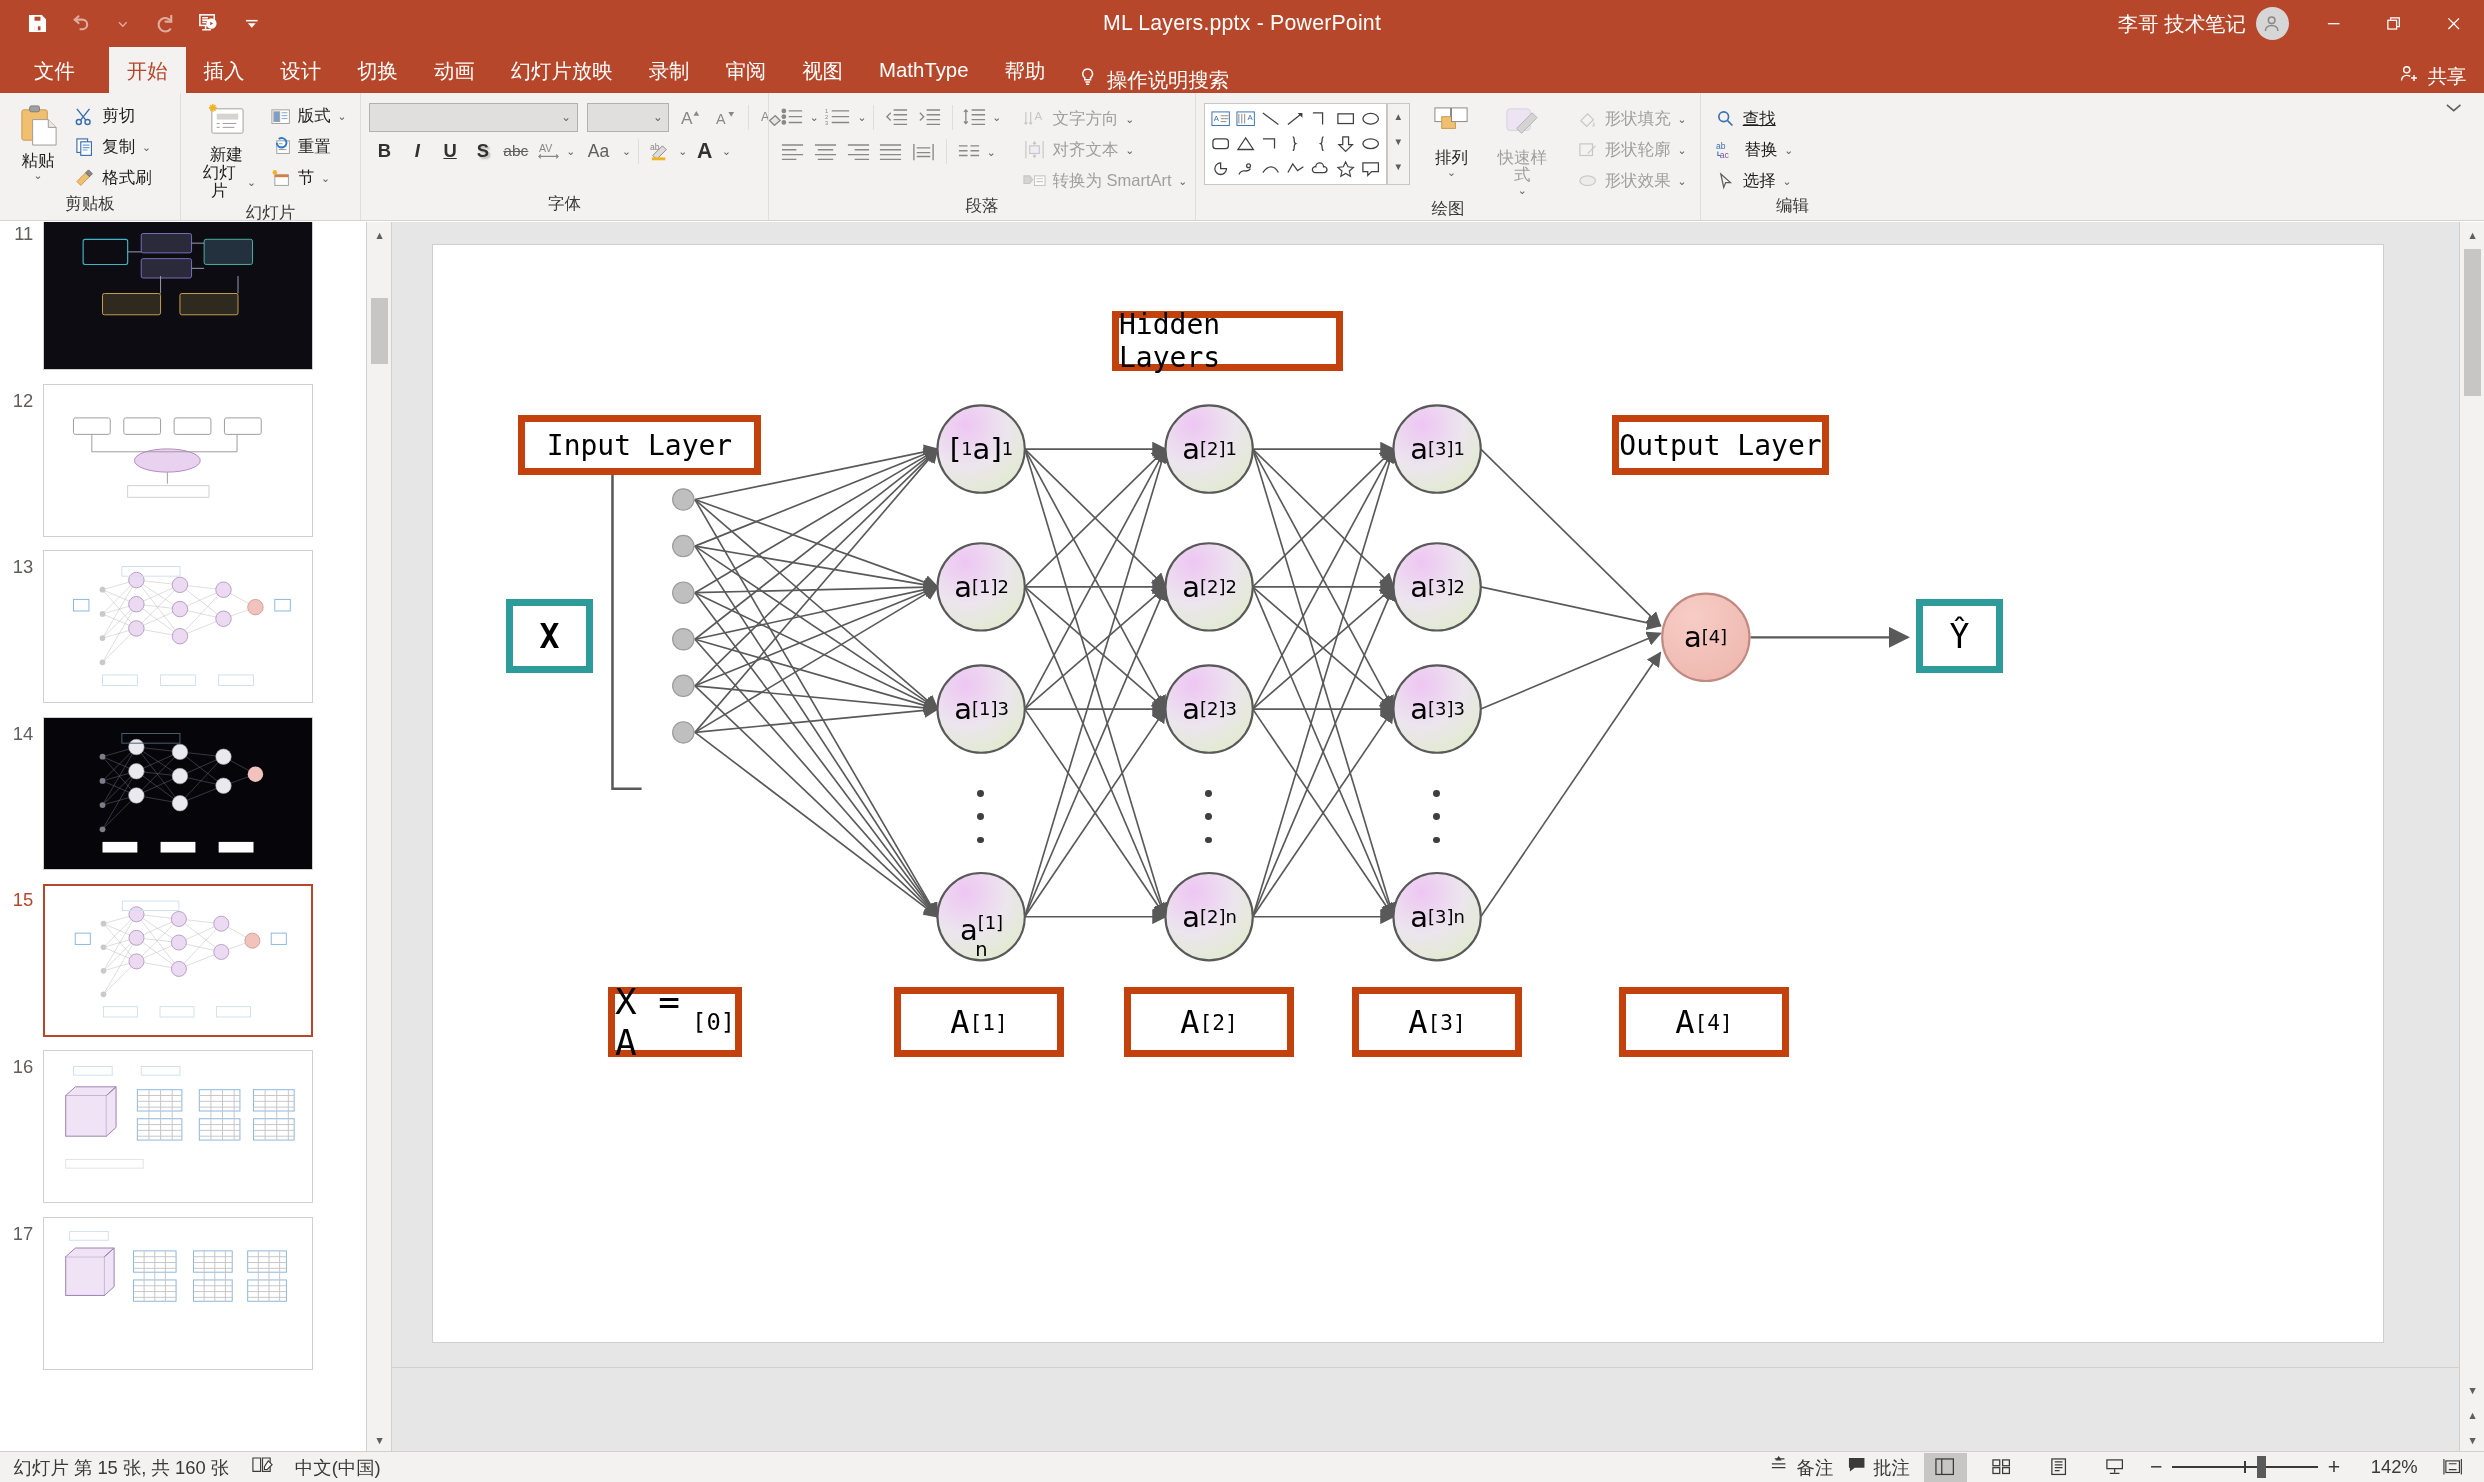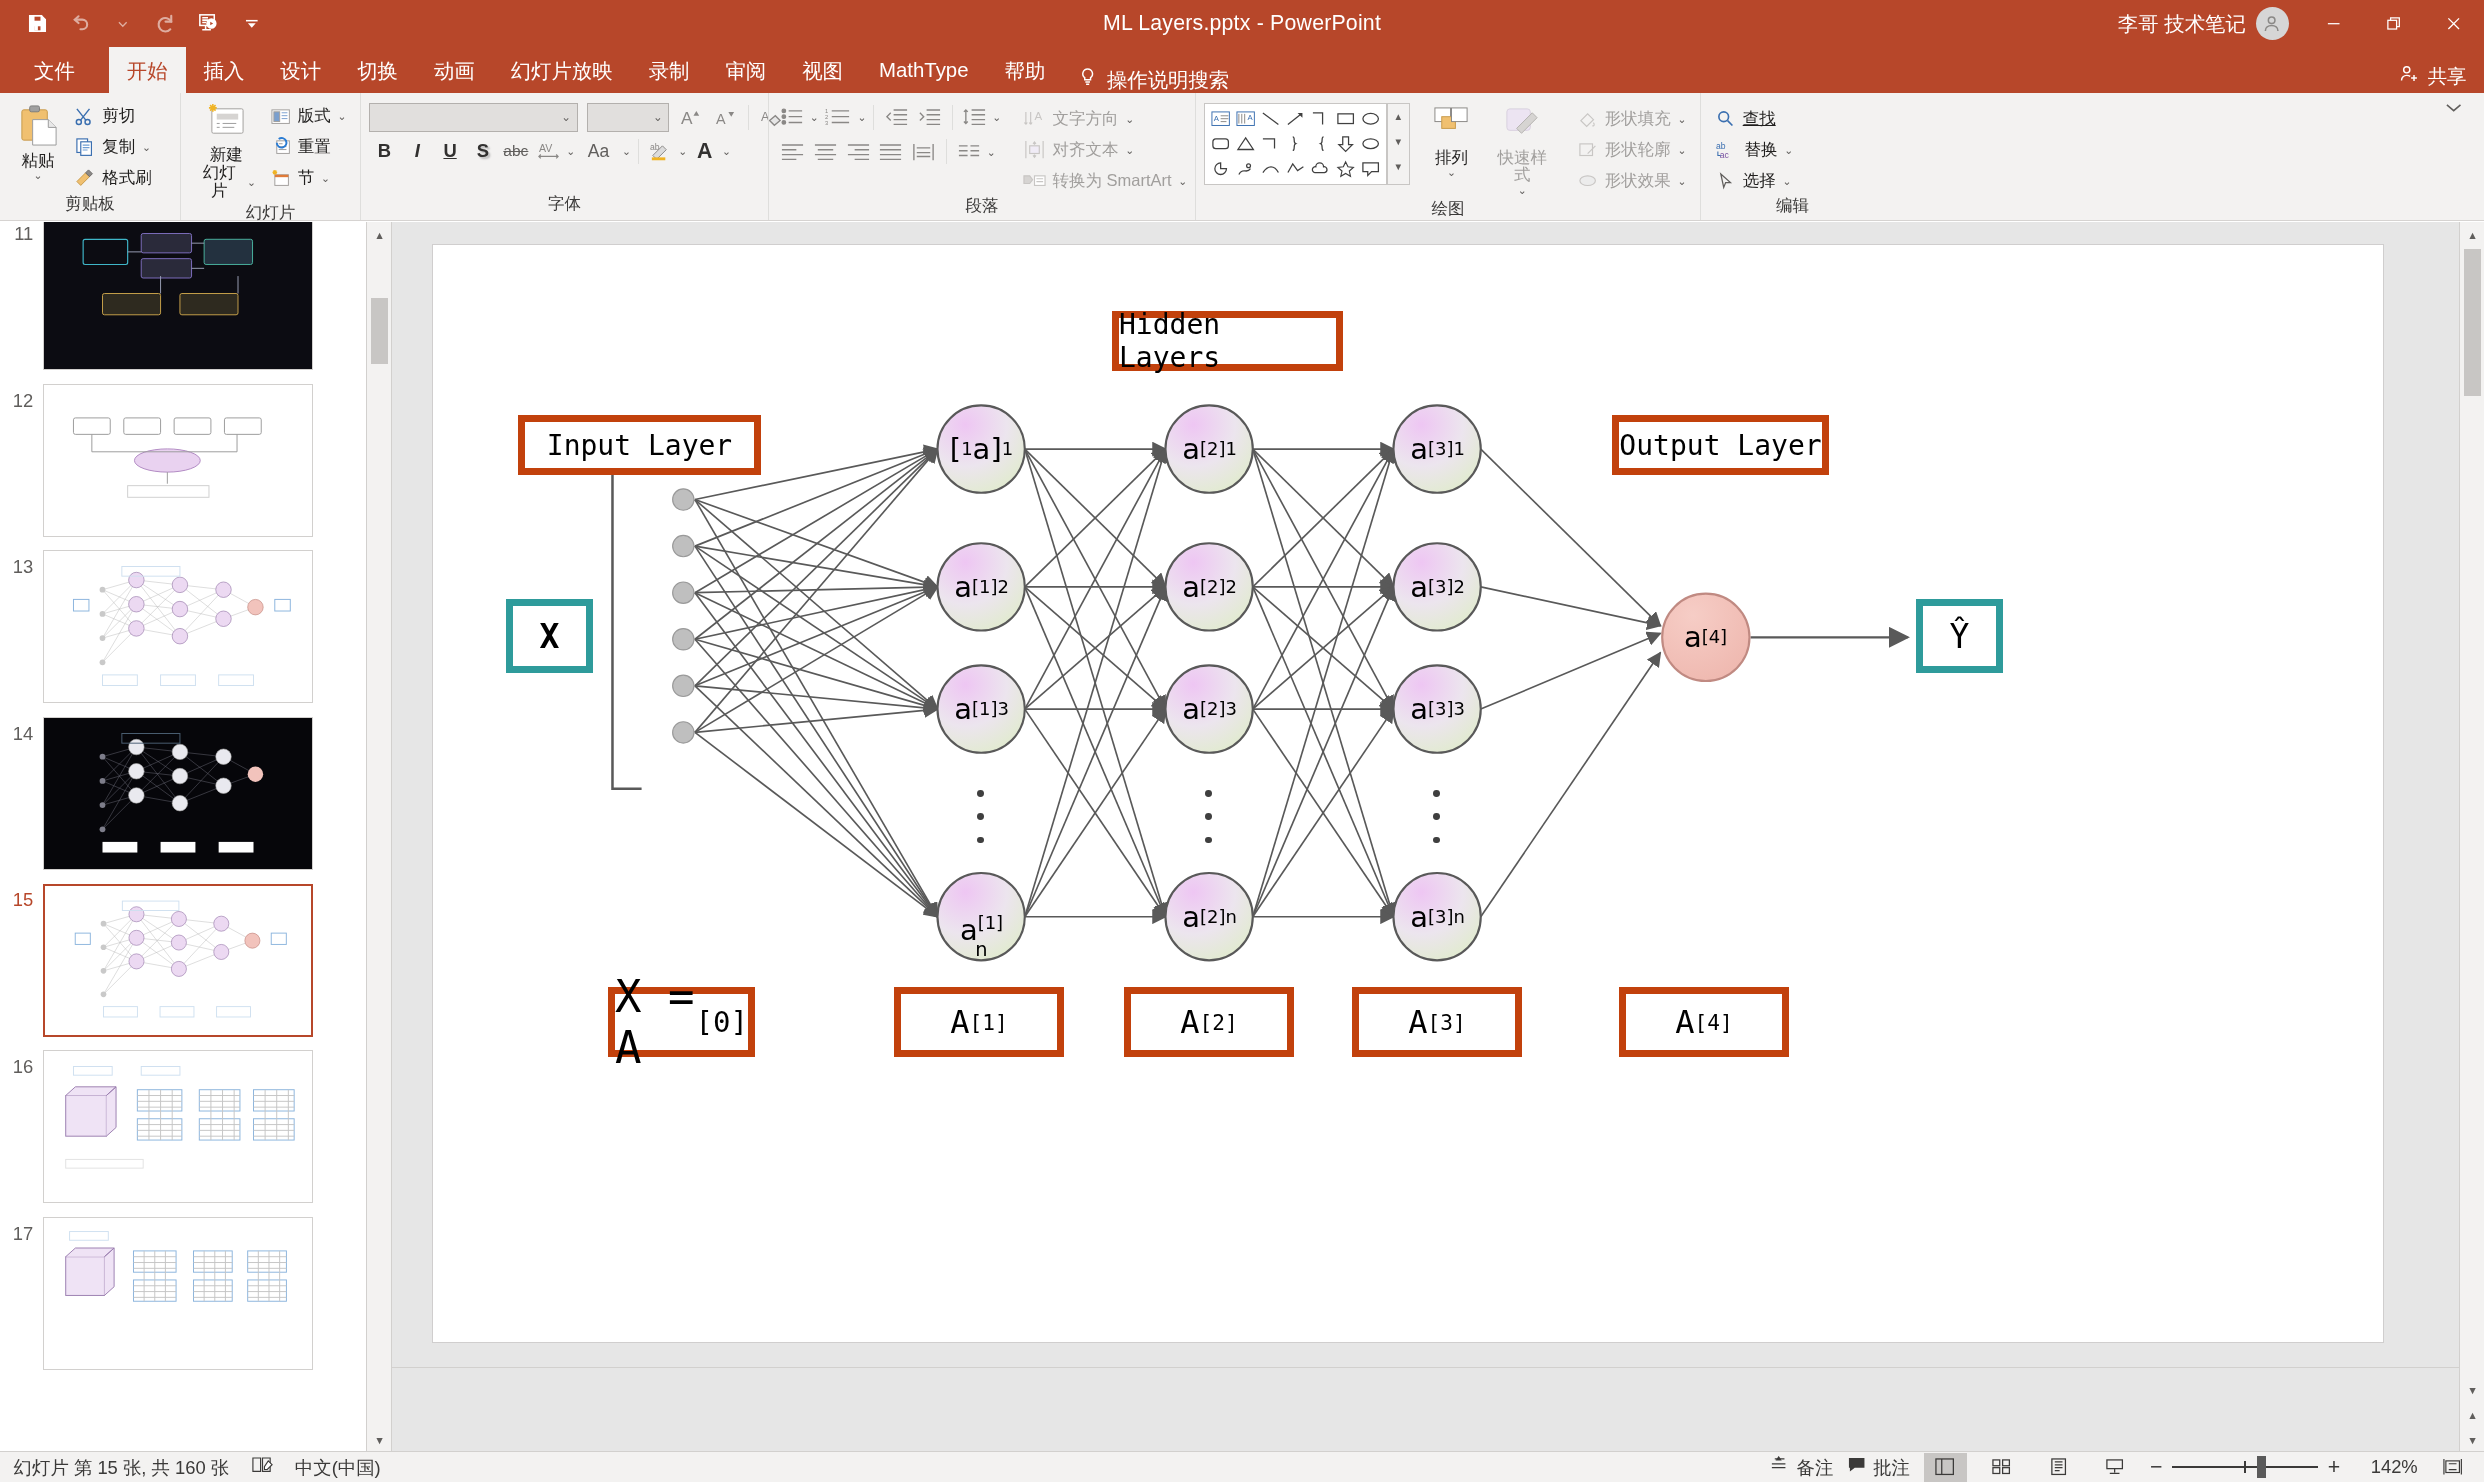--- a/index.html
+++ b/index.html
@@ -1209,21 +1209,21 @@
             <i></i>
             <i></i>
           </div>
 
         <div class="boxlabel" style="left:679px;top:66px;width:231px;height:60px;font-size:28px">Hidden Layers</div>
         <div class="boxlabel" style="left:85px;top:170px;width:243px;height:60px;font-size:28px">Input Layer</div>
         <div class="boxlabel" style="left:1179px;top:170px;width:217px;height:60px;font-size:28px">Output Layer</div>
         <div class="boxlabel" style="left:73px;top:354px;width:87px;height:74px;font-size:33px;font-weight:bold;border-color:#2e9b9b">X</div>
         <div class="boxlabel" style="left:1483px;top:354px;width:87px;height:74px;font-size:33px;border-color:#2e9b9b">Ŷ</div>
 
-        <div class="boxlabel" style="left:175px;top:742px;width:147px;height:70px;font-size:44px">
+        <div class="boxlabel" style="left:175px;top:742px;width:134px;height:70px;font-size:36px">
           <span>X  =  A</span>
             <sup style="font-size:.66em">[0]</sup>
         </div>
         <div class="boxlabel" style="left:461px;top:742px;width:170px;height:70px;font-size:32px">
           <span>A</span>
             <sup style="font-size:.66em">[1]</sup>
         </div>
         <div class="boxlabel" style="left:691px;top:742px;width:170px;height:70px;font-size:32px">
           <span>A</span>
             <sup style="font-size:.66em">[2]</sup>

